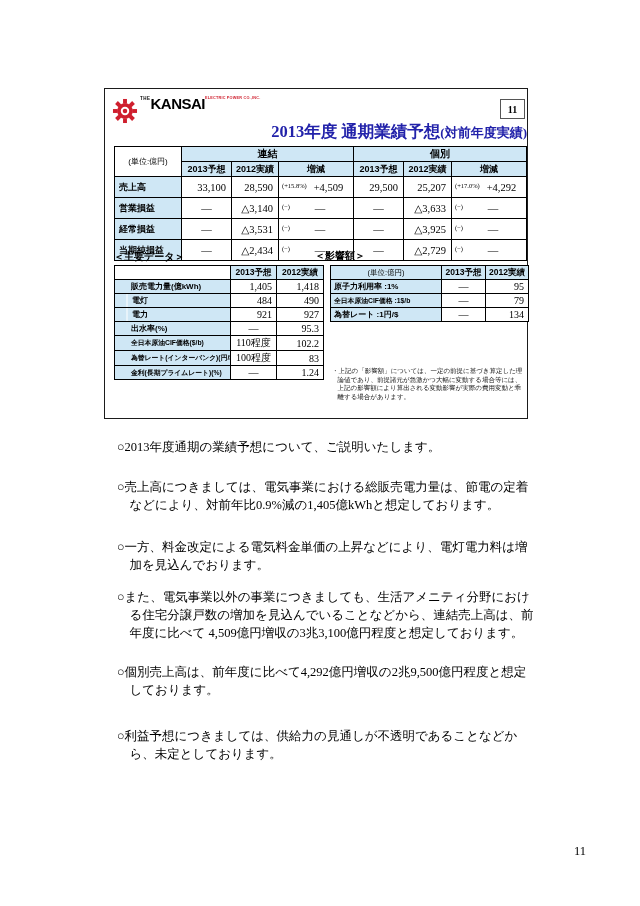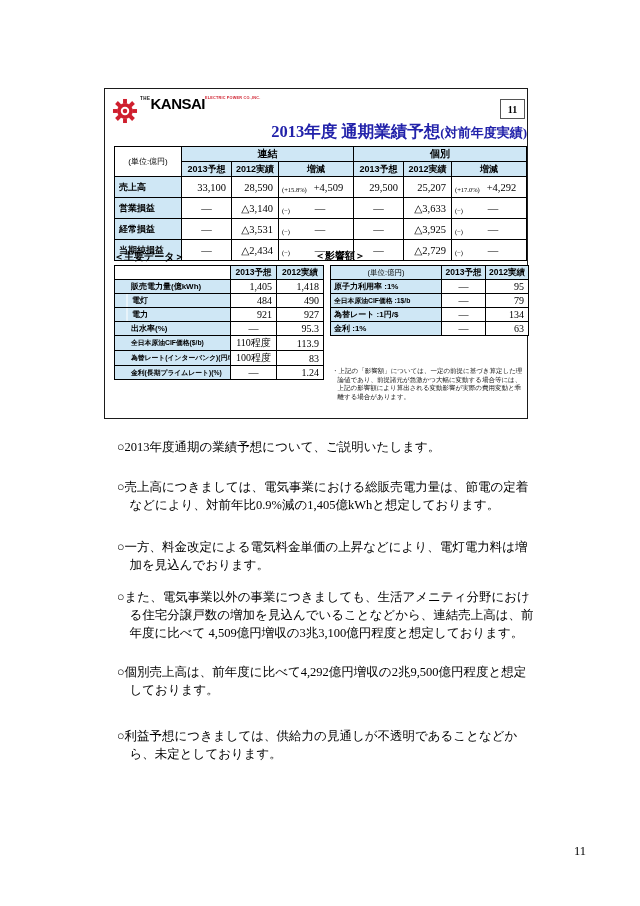--- a/index.html
+++ b/index.html
@@ -46,21 +46,21 @@
   .main-table{left:9px;top:57px;width:412px;border:1.5px solid #000;font-family:"Liberation Serif",serif;}
   .main-table .hrow1 th{height:14px;}
   .main-table .hrow2 th{height:15px;}
   .main-table td{height:21px;}
   .main-table .unit{background:#fff;font-family:"Liberation Sans",sans-serif;font-weight:normal;font-size:8px;text-align:center;}
   .main-table .grp{background:var(--hdr);font-family:"Liberation Sans",sans-serif;font-size:10px;text-align:center;}
   .main-table .colh{background:var(--hdr);font-family:"Liberation Sans",sans-serif;font-size:9px;text-align:center;}
   .main-table .lbl{background:var(--hdr);font-family:"Liberation Sans",sans-serif;font-weight:bold;font-size:9px;padding-left:4px;text-align:left;}
   .main-table .num{text-align:right;padding-right:5px;font-size:10.5px;}
   .main-table .num.ctr{text-align:center;padding-right:0;}
-  .main-table .dw{display:flex;align-items:flex-end;padding:0 3px;}
+  .main-table .dw{display:flex;align-items:flex-start;padding:0 3px;}
   .main-table .pct{font-size:6.5px;}
   .main-table .dval{flex:1;text-align:center;font-size:10.5px;}
 
   
   .kd-heading,.imp-heading{
     position:absolute;top:161px;font-family:"Liberation Sans",sans-serif;
     font-weight:bold;font-size:10px;line-height:13px;
   }
   .kd-heading{left:9px;}
   .imp-heading{left:210px;font-family:Liberation Mono, monospace;}
@@ -274,21 +274,21 @@
             <td class="kval">927</td>
           </tr>
           <tr>
             <td class="klbl">出水率(%)</td>
             <td class="kval ctr">―</td>
             <td class="kval">95.3</td>
           </tr>
           <tr>
             <td class="klbl smalltext">全日本原油CIF価格($/b)</td>
             <td class="kval ctr">110程度</td>
-            <td class="kval">113.9</td>
+            <td class="kval">102.2</td>
           </tr>
           <tr>
             <td class="klbl smalltext">為替レート(インターバンク)(円/$)</td>
             <td class="kval ctr">100程度</td>
             <td class="kval">83</td>
           </tr>
           <tr>
             <td class="klbl smalltext">金利(長期プライムレート)(%)</td>
             <td class="kval ctr">―</td>
             <td class="kval">1.24</td>
@@ -317,25 +317,20 @@
           <tr>
             <td class="ilbl smalltext">全日本原油CIF価格 :1$/b</td>
             <td class="ival ctr">―</td>
             <td class="ival">79</td>
           </tr>
           <tr>
             <td class="ilbl">為替レート :1円/$</td>
             <td class="ival ctr">―</td>
             <td class="ival">134</td>
           </tr>
-          <tr>
-            <td class="ilbl">金利 :1%</td>
-            <td class="ival ctr">―</td>
-            <td class="ival">63</td>
-          </tr>
         </tbody>
       </table>
 
     <div class="imp-note">・上記の「影響額」については、一定の前提に基づき算定した理論値であり、前提諸元が急激かつ大幅に変動する場合等には、上記の影響額により算出される変動影響が実際の費用変動と乖離する場合があります。</div>
 
   </div>
 
   <div class="body-text">
       <p style="top: 438px;">○2013年度通期の業績予想について、ご説明いたします。</p>
       <p style="top: 478px;">○売上高につきましては、電気事業における総販売電力量は、節電の定着などにより、対前年比0.9%減の1,405億kWhと想定しております。</p>

